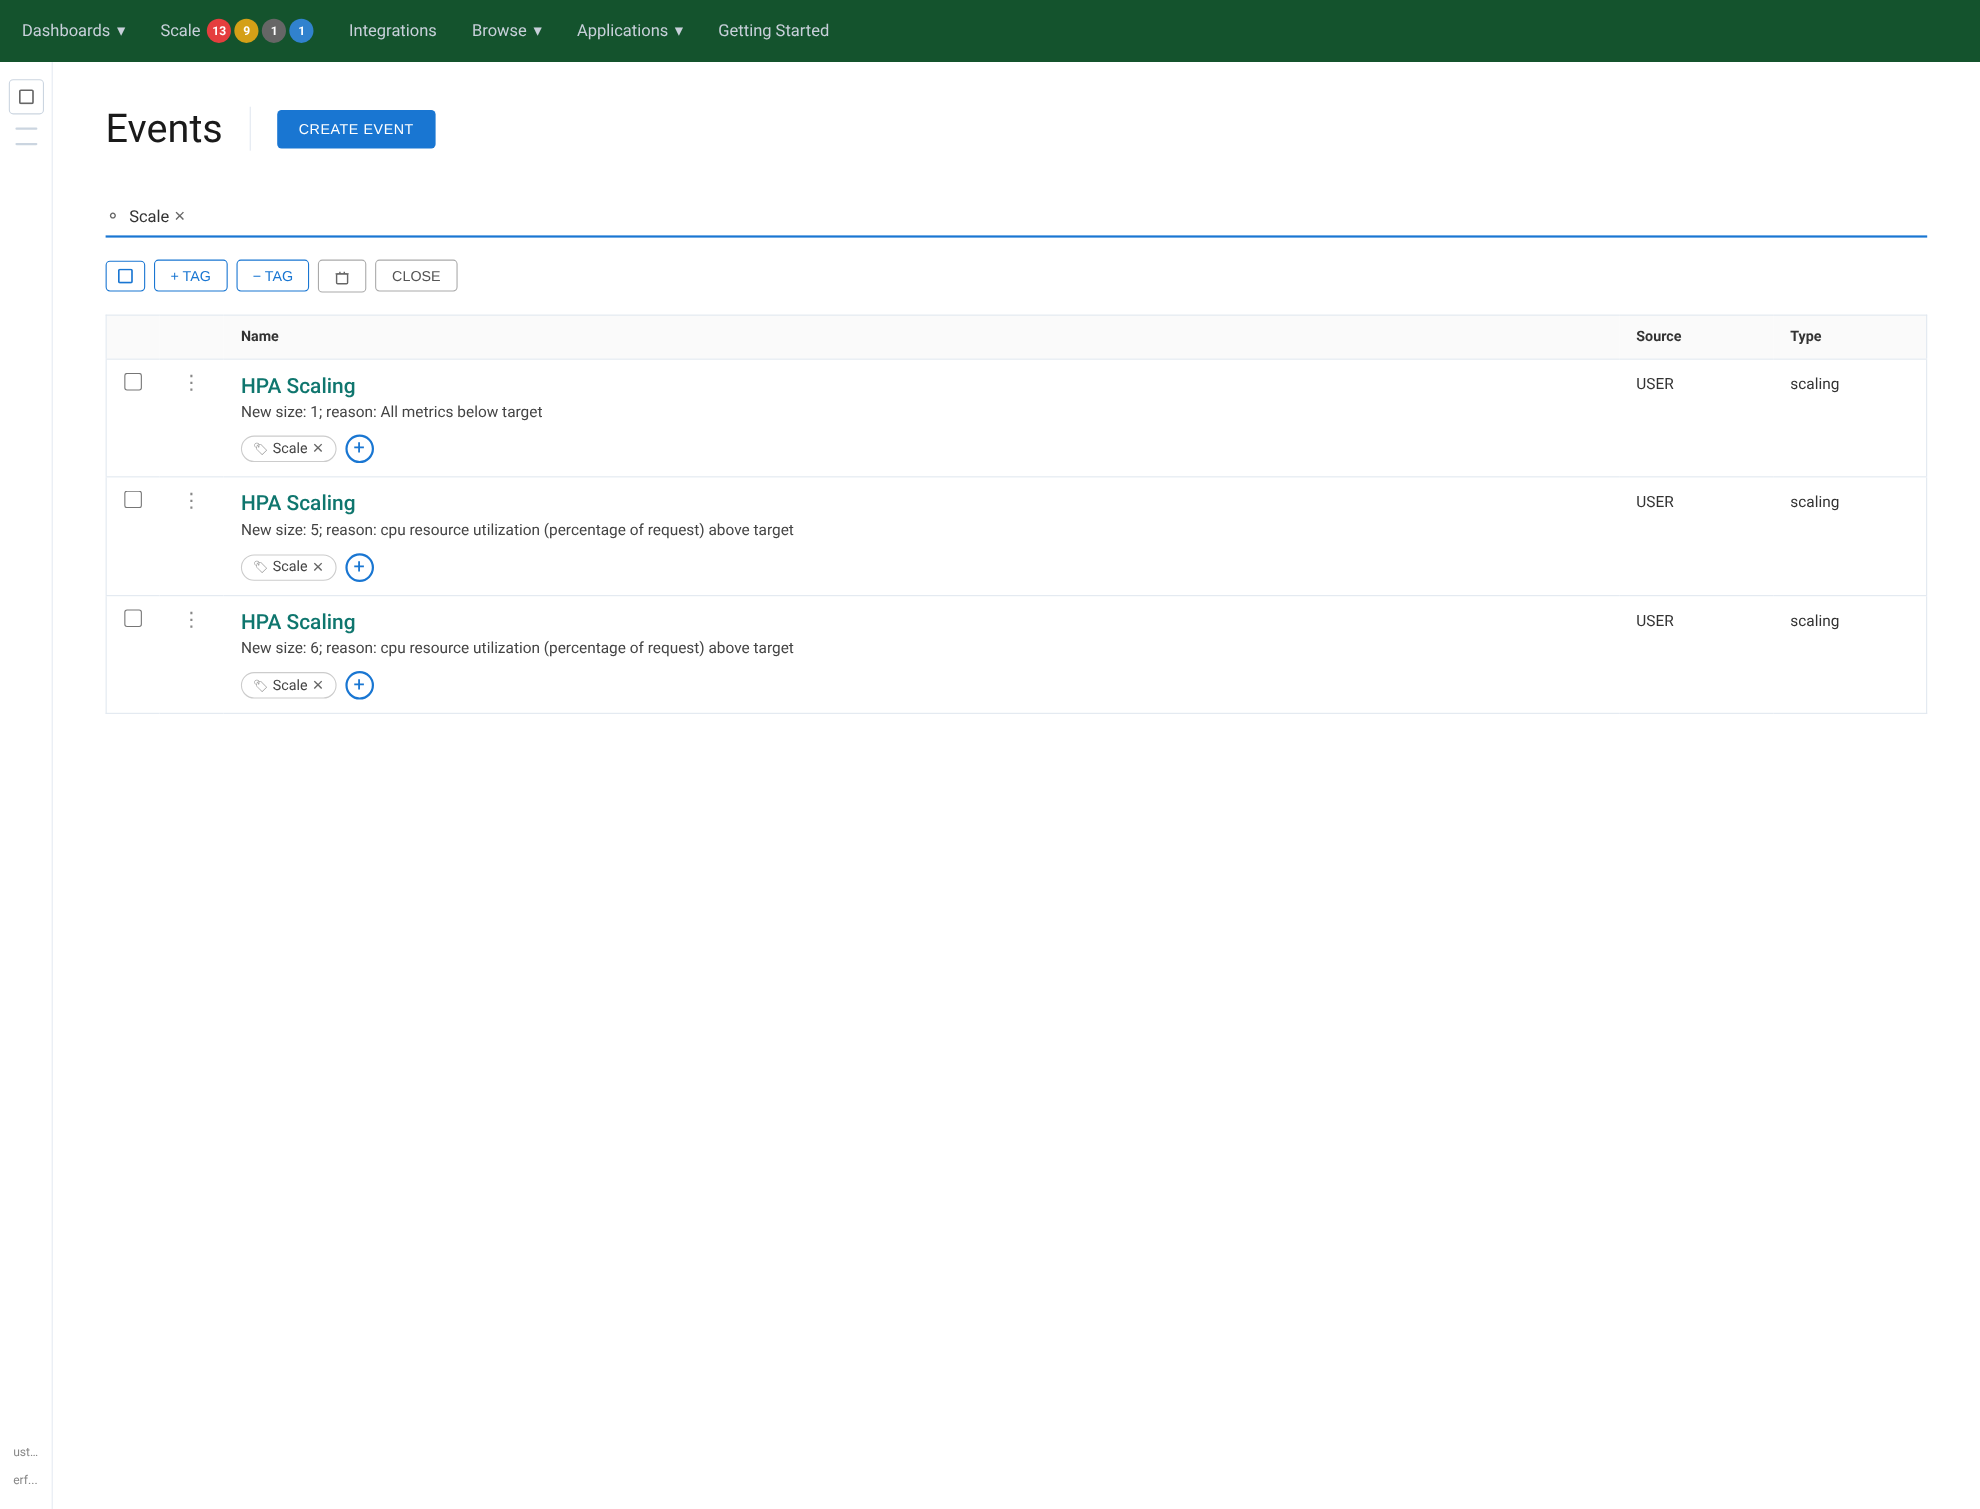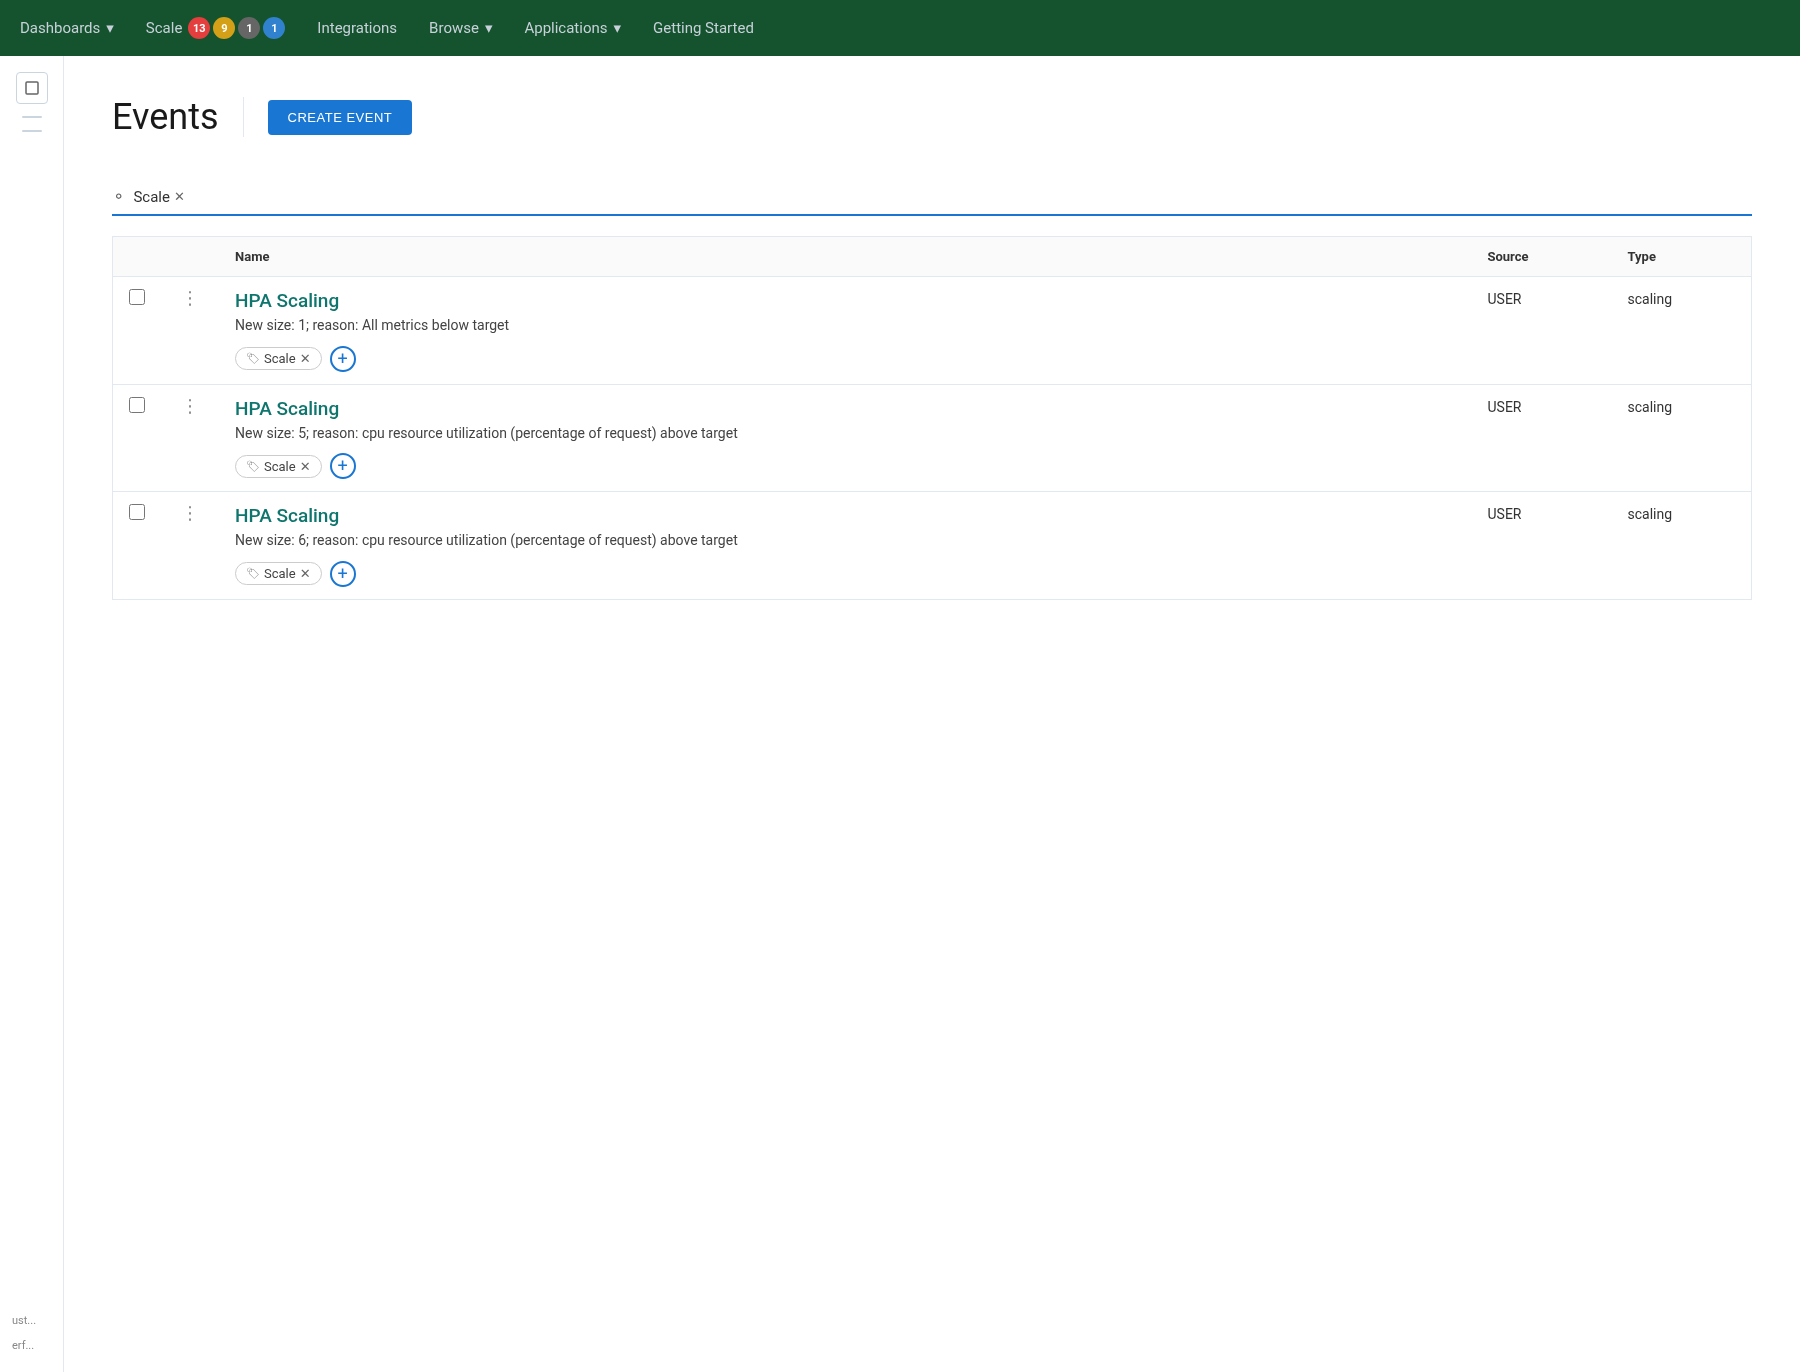--- a/index.html
+++ b/index.html
@@ -45,21 +45,21 @@
     .badge-yellow { background: #d4a017; }
     .badge-gray { background: #666; }
     .badge-blue { background: #3182ce; }
 
     
     .layout {
       display: flex;
       margin-top: 56px;
     }
     .sidebar {
-      width: 64px;
+      width: 48px;
       background: #fff;
       border-right: 1px solid #e2e8f0;
       min-height: calc(100vh - 56px);
       display: flex;
       flex-direction: column;
       padding: 16px 0;
       gap: 12px;
       align-items: center;
     }
     .sidebar-icon {
@@ -356,20 +356,38 @@
     </div>
 
     <div class="search-bar">
       <span class="search-icon">⚬</span>
       <div class="search-tag">
         <span>Scale</span>
         <span class="tag-x">✕</span>
       </div>
     </div>
 
+    <div class="toolbar">
+      <button class="toolbar-btn checkbox-btn">
+        <svg width="14" height="14" viewBox="0 0 14 14" fill="none">
+          <rect x="1" y="1" width="12" height="12" rx="1" stroke="#1976d2" stroke-width="1.5" fill="none"></rect>
+        </svg>
+      </button>
+      <button class="toolbar-btn">+ TAG</button>
+      <button class="toolbar-btn">− TAG</button>
+      <button class="toolbar-btn-gray">
+        <svg width="14" height="14" viewBox="0 0 14 14" fill="none" style="vertical-align:middle">
+          <rect x="2" y="4" width="10" height="9" rx="1" stroke="#666" stroke-width="1.3" fill="none"></rect>
+          <line x1="1" y1="4" x2="13" y2="4" stroke="#666" stroke-width="1.3"></line>
+          <line x1="5" y1="4" x2="5" y2="2" stroke="#666" stroke-width="1.3"></line>
+          <line x1="9" y1="4" x2="9" y2="2" stroke="#666" stroke-width="1.3"></line>
+        </svg>
+      </button>
+      <button class="toolbar-btn-gray">CLOSE</button>
+    </div>
 
     <table class="events-table">
       <thead>
         <tr>
           <th class="col-check"></th>
           <th class="col-menu"></th>
           <th class="col-name">
             <span>Name</span>
           </th>
           <th class="col-source">

